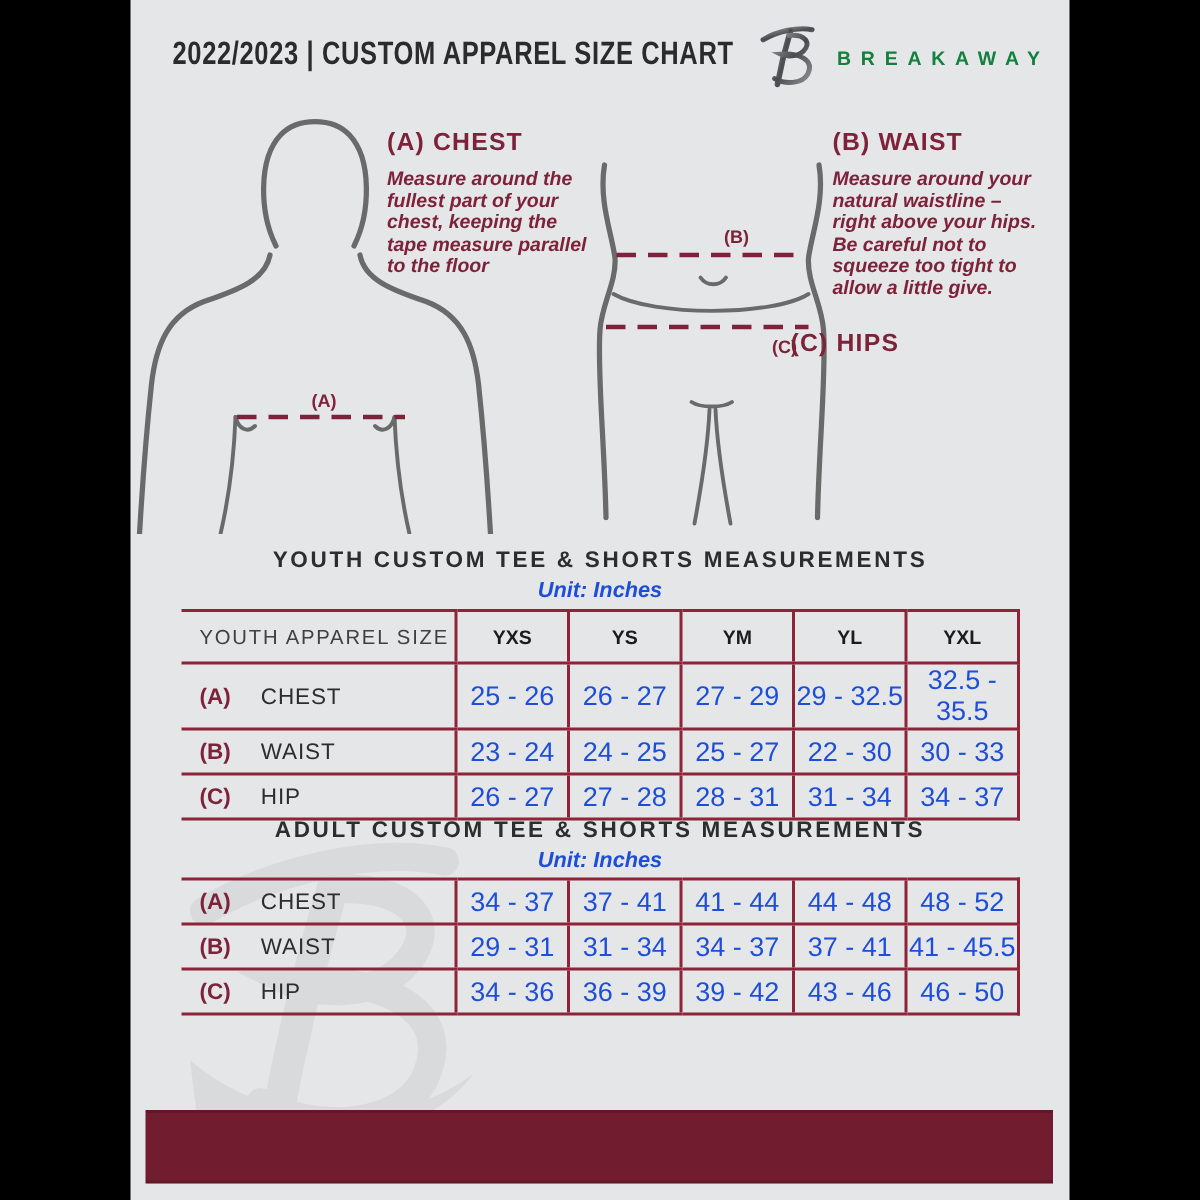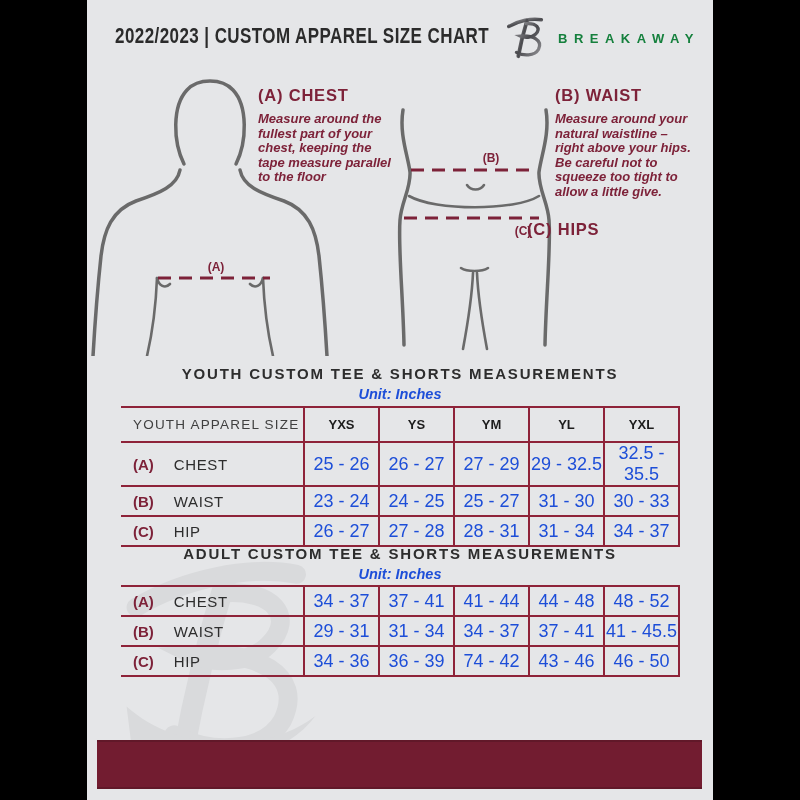--- a/index.html
+++ b/index.html
@@ -216,21 +216,21 @@
         <td class="size-cell">26 - 27</td>
         <td class="size-cell">27 - 29</td>
         <td class="size-cell">29 - 32.5</td>
         <td class="size-cell">32.5 - 35.5</td>
       </tr>
       <tr>
         <td class="label-cell"><span class="pfx">(B)</span><span class="lbl">WAIST</span></td>
         <td class="size-cell">23 - 24</td>
         <td class="size-cell">24 - 25</td>
         <td class="size-cell">25 - 27</td>
-        <td class="size-cell">31 - 30</td>
+        <td class="size-cell">22 - 30</td>
         <td class="size-cell">30 - 33</td>
       </tr>
       <tr>
         <td class="label-cell"><span class="pfx">(C)</span><span class="lbl">HIP</span></td>
         <td class="size-cell">26 - 27</td>
         <td class="size-cell">27 - 28</td>
         <td class="size-cell">28 - 31</td>
         <td class="size-cell">31 - 34</td>
         <td class="size-cell">34 - 37</td>
       </tr>
@@ -262,21 +262,21 @@
         <td class="size-cell">29 - 31</td>
         <td class="size-cell">31 - 34</td>
         <td class="size-cell">34 - 37</td>
         <td class="size-cell">37 - 41</td>
         <td class="size-cell">41 - 45.5</td>
       </tr>
       <tr>
         <td class="label-cell"><span class="pfx">(C)</span><span class="lbl">HIP</span></td>
         <td class="size-cell">34 - 36</td>
         <td class="size-cell">36 - 39</td>
-        <td class="size-cell">74 - 42</td>
+        <td class="size-cell">39 - 42</td>
         <td class="size-cell">43 - 46</td>
         <td class="size-cell">46 - 50</td>
       </tr>
     </tbody>
   </table>
 
   <div class="footer-bar"></div>
 </div>
 
 </body></html>

